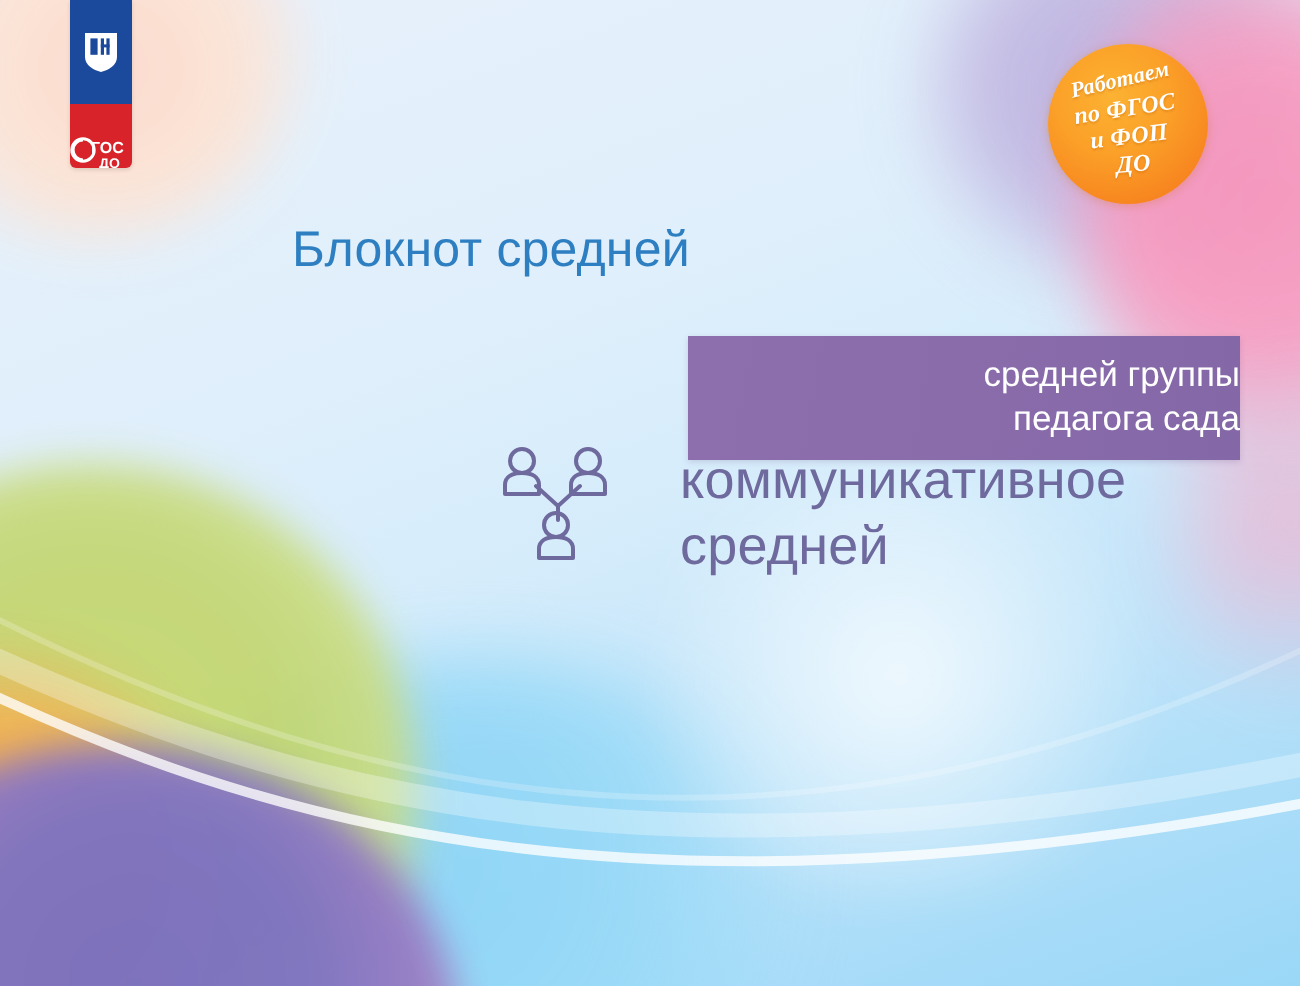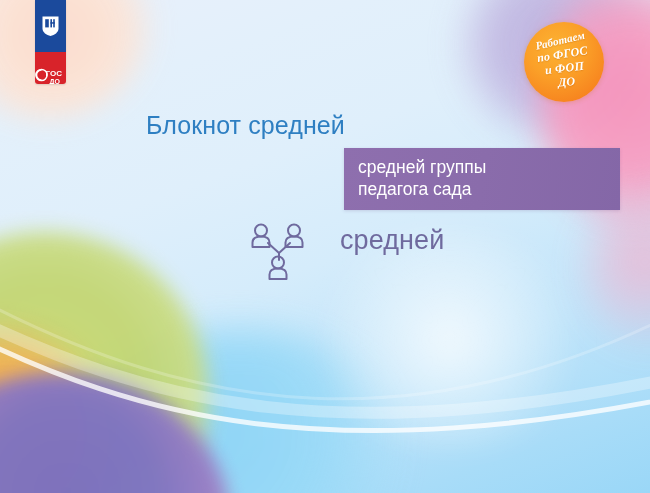--- a/index.html
+++ b/index.html
@@ -169,29 +169,30 @@
     position: absolute;
     left: 146px; top: 111px;
     font-size: 25px;
     color: #2e7fc2;
     letter-spacing: .1px;
     white-space: nowrap;
   }
 
   .banner {
     position: absolute;
-    left: 344px; top: 148px;
+    left: 344px; top: 168px;
     width: 276px;
     padding: 8px 0 9px 14px;
     background: linear-gradient(100deg, #8e6fae 0%, #8a6cab 50%, #8467a7 100%);
     color: #ffffff;
     font-size: 17.5px;
     line-height: 1.28;
     box-sizing: border-box;
     box-shadow: 0 1px 3px rgba(90,60,120,.18);
+    text-align: right;
   }
   .banner span { display: block; white-space: nowrap; }
 
   .subject {
     position: absolute;
     left: 340px; top: 224px;
     width: 290px;
     font-size: 27px;
     line-height: 1.22;
     color: #6f6a9e;
@@ -272,16 +273,17 @@
 
       <circle cx="44" cy="8.5" r="6"></circle>
       <path d="M35.5 25 v-4.5 C35.5 16.5 39 14.5 44 14.5 C49 14.5 52.5 16.5 52.5 20.5 V25 Z"></path>
 
       <circle cx="28" cy="40.5" r="6"></circle>
       <path d="M19.5 57 v-4.5 C19.5 48.5 23 46.5 28 46.5 C33 46.5 36.5 48.5 36.5 52.5 V57 Z"></path>
     </g>
   </svg>
 
   <div class="subject">
+    <span>коммуникативное</span>
     <span>средней</span>
   </div>
 
 </div>
 
 </body></html>

